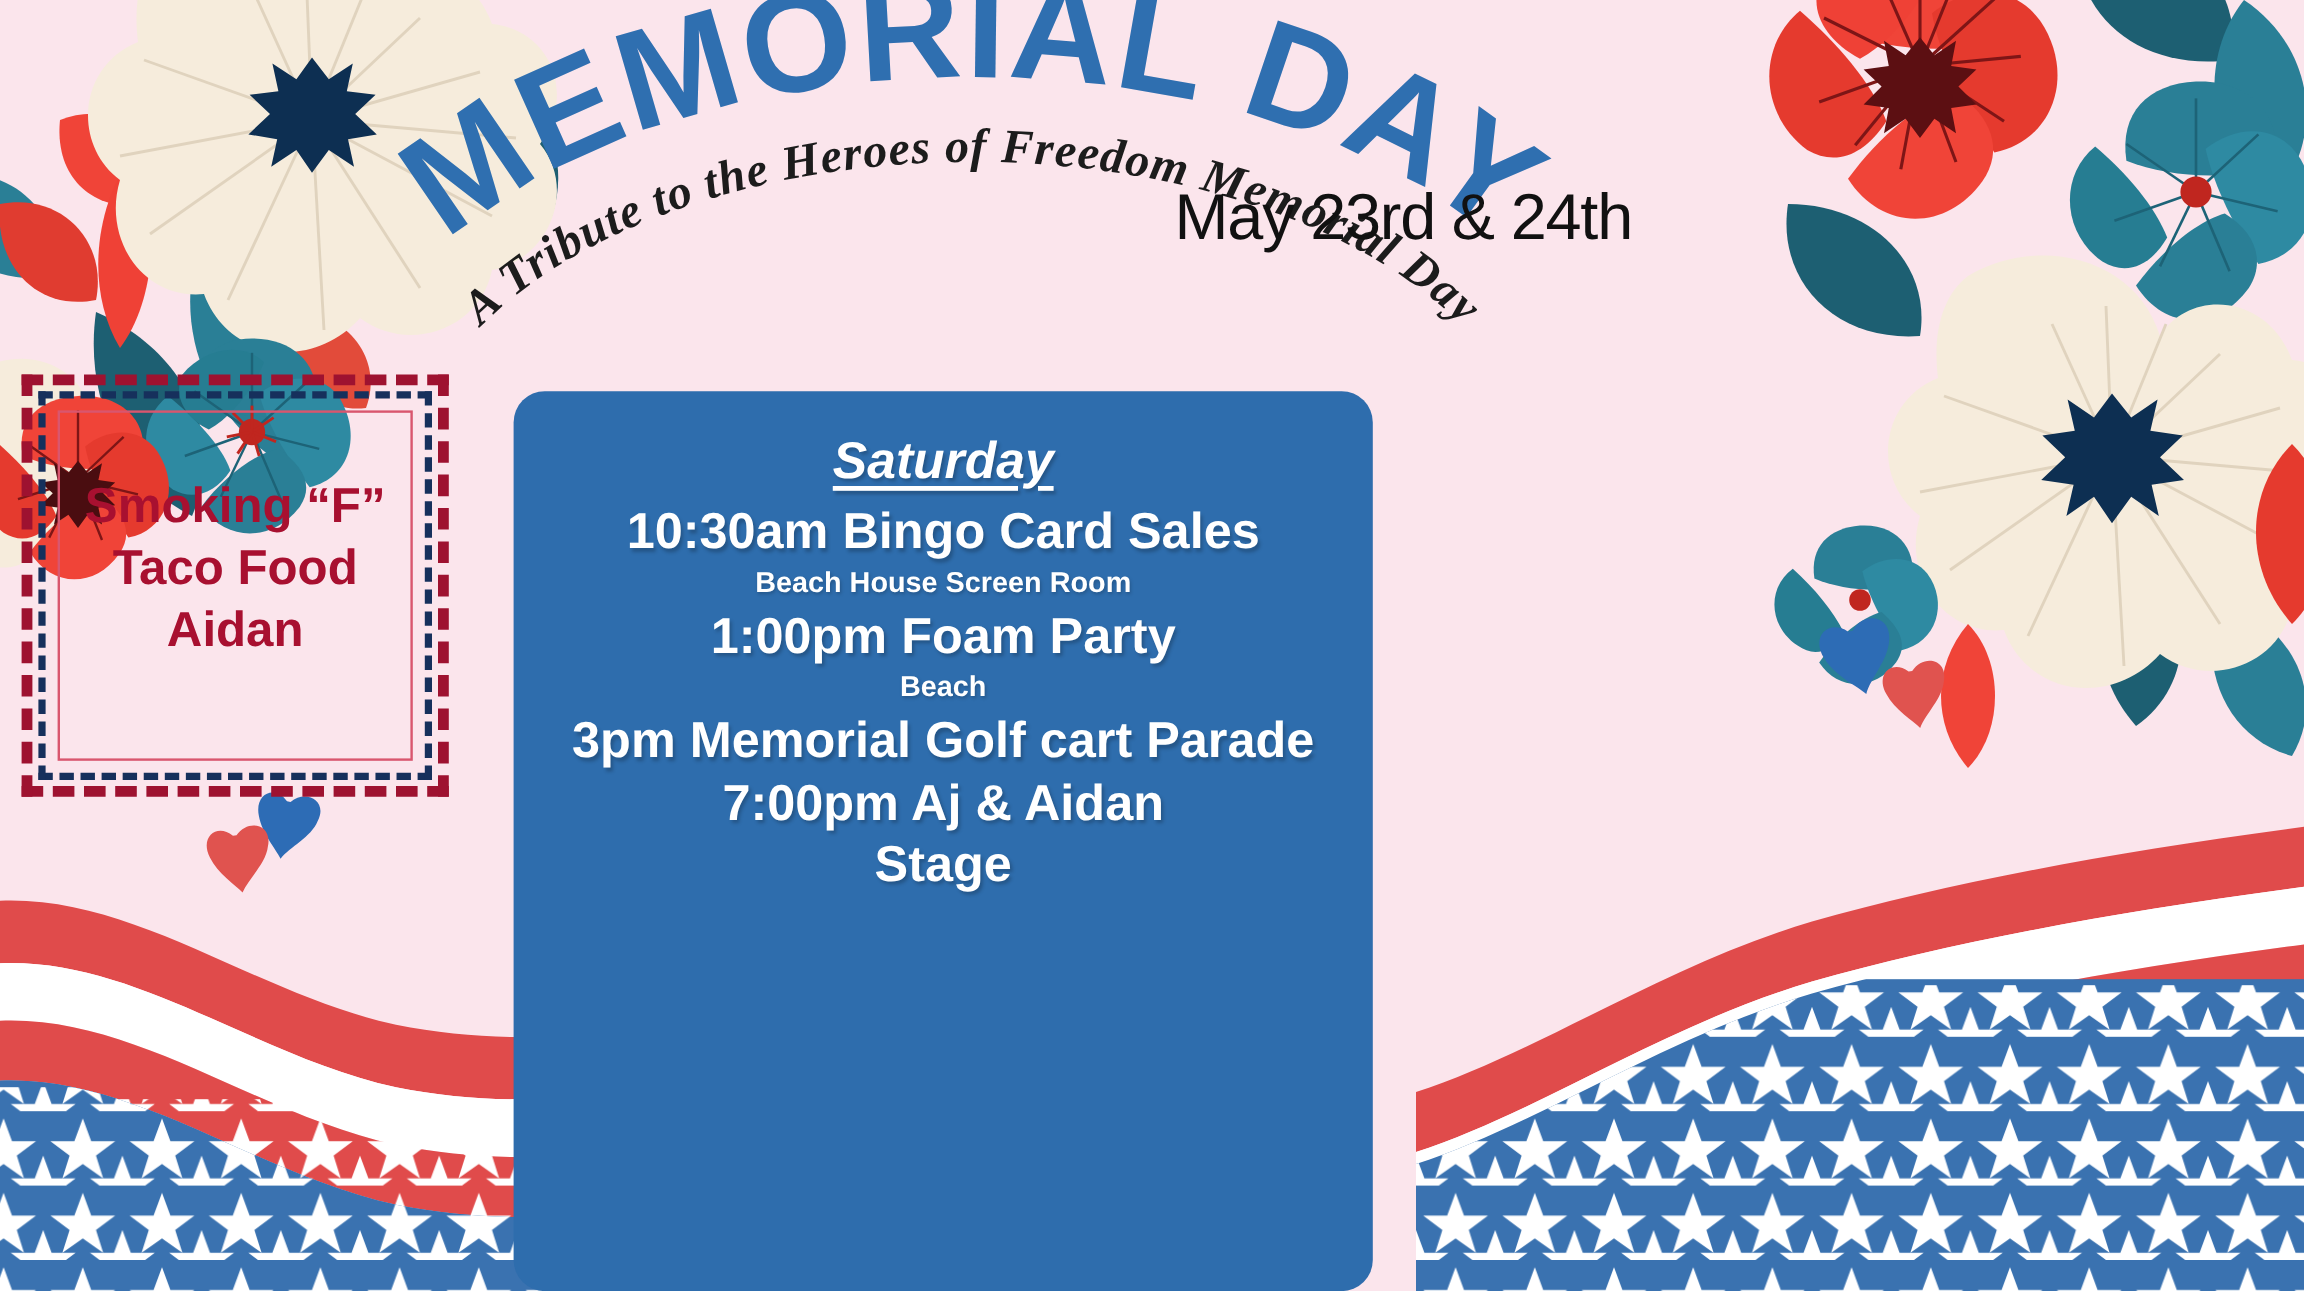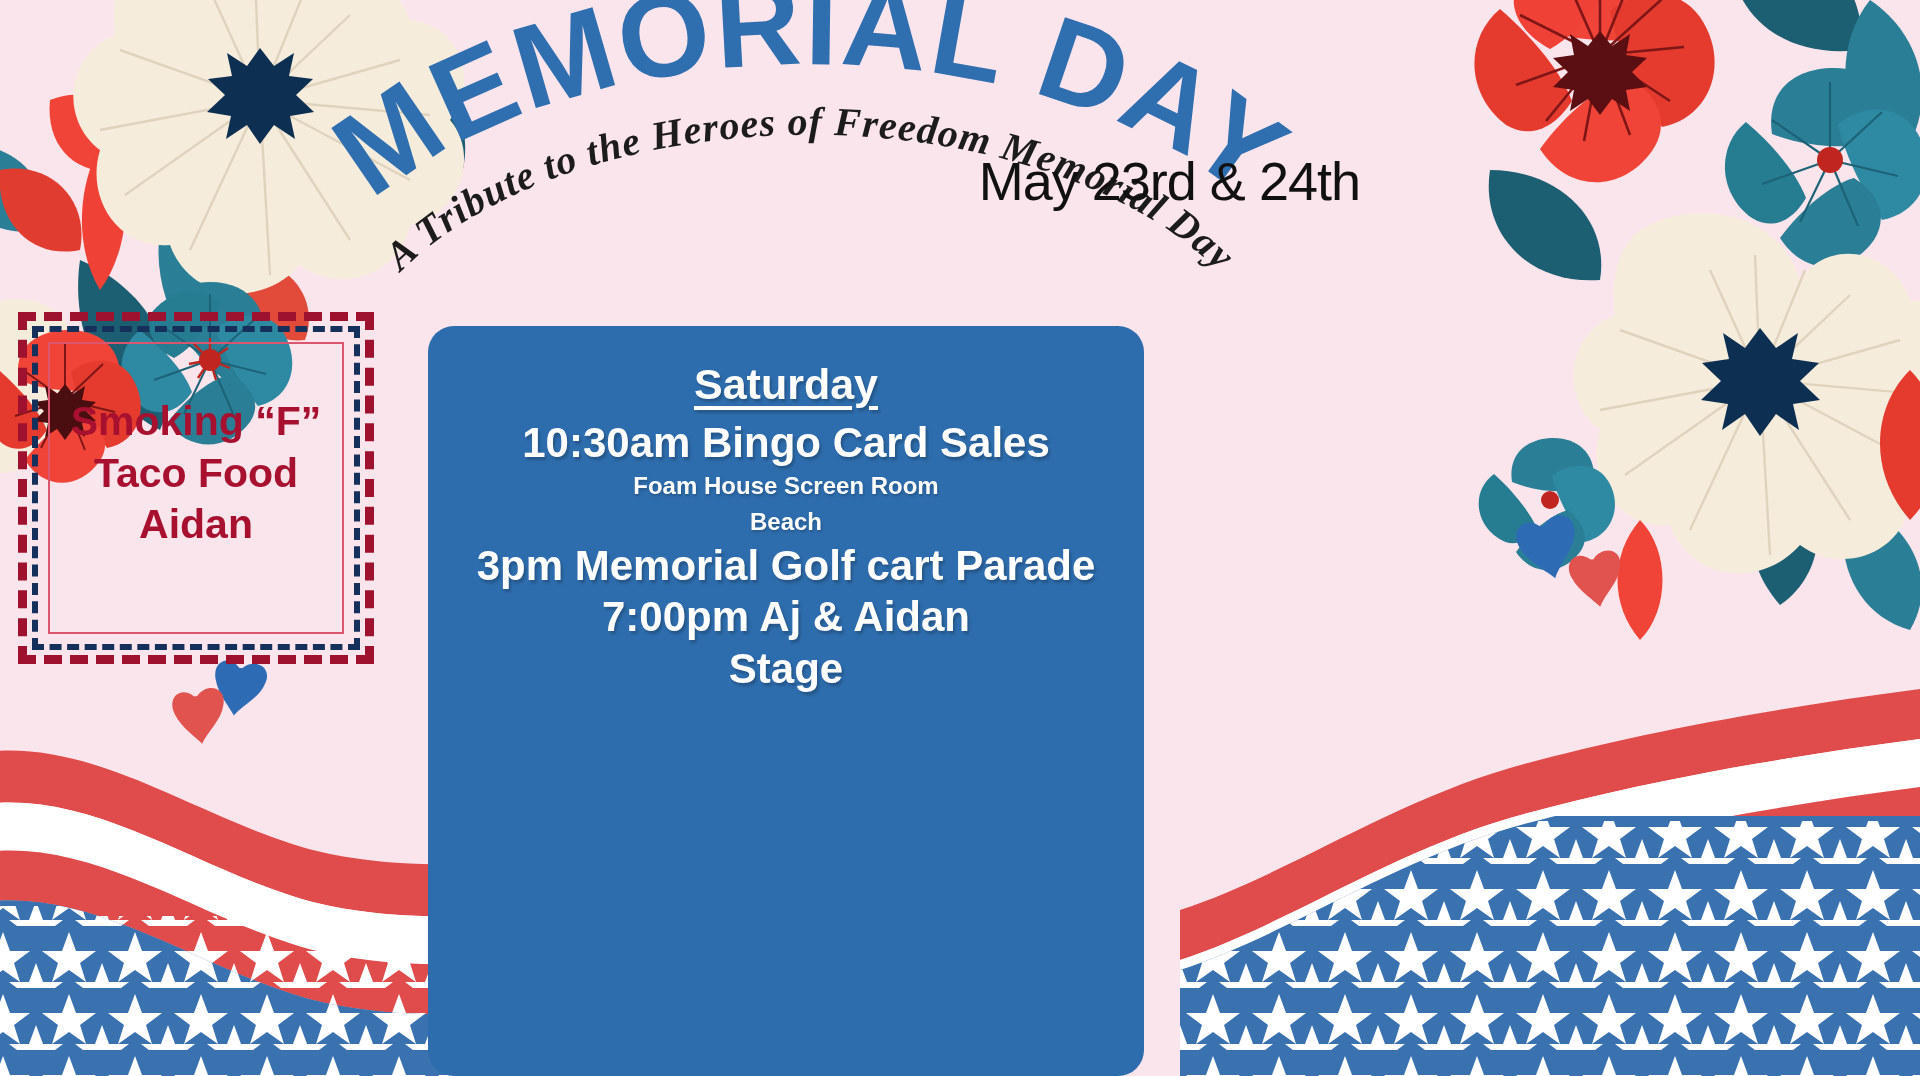--- a/index.html
+++ b/index.html
@@ -46,21 +46,21 @@
   }
   .truck-text div{white-space:nowrap;}
 
   
   .schedule-card{
     position:absolute;left:428px;top:326px;width:716px;height:750px;
     background:#2e6dad;border-radius:26px;
     padding-top:34px;box-sizing:border-box;text-align:center;
   }
   .sched-day{
-    font-family:"Liberation Sans", sans-serif;font-weight:bold;
+    font-family:"Liberation Sans", sans-serif;font-weight:bold;font-style:italic;
     font-size:43px;color:#ffffff;text-decoration:underline;
     text-underline-offset:7px;margin-bottom:8px;
     text-shadow:2px 3px 3px rgba(0,0,0,.22);
   }
   .sched-item{
     font-family:"Liberation Sans", sans-serif;font-weight:bold;
     font-size:42px;color:#ffffff;line-height:1.22;
     text-shadow:2px 3px 3px rgba(0,0,0,.22);white-space:nowrap;
   }
   .sched-loc{
@@ -360,22 +360,23 @@
       <div>Taco Food</div>
       <div>Aidan</div>
     </div>
   </div>
 
   <div class="schedule-card">
     <div class="sched-day">Saturday</div>
 
     <div class="sched-item">10:30am Bingo Card Sales</div>
 
-    <div class="sched-loc">Foam House Screen Room</div>
-
+    <div class="sched-loc">Beach House Screen Room</div>
+
+    <div class="sched-item">1:00pm Foam Party</div>
     <div class="sched-loc">Beach</div>
 
     <div class="sched-item">3pm Memorial Golf cart Parade</div>
 
     <div class="sched-item">7:00pm Aj &amp; Aidan</div>
 
     <div class="sched-item">Stage</div>
   </div>
 
 </div>

